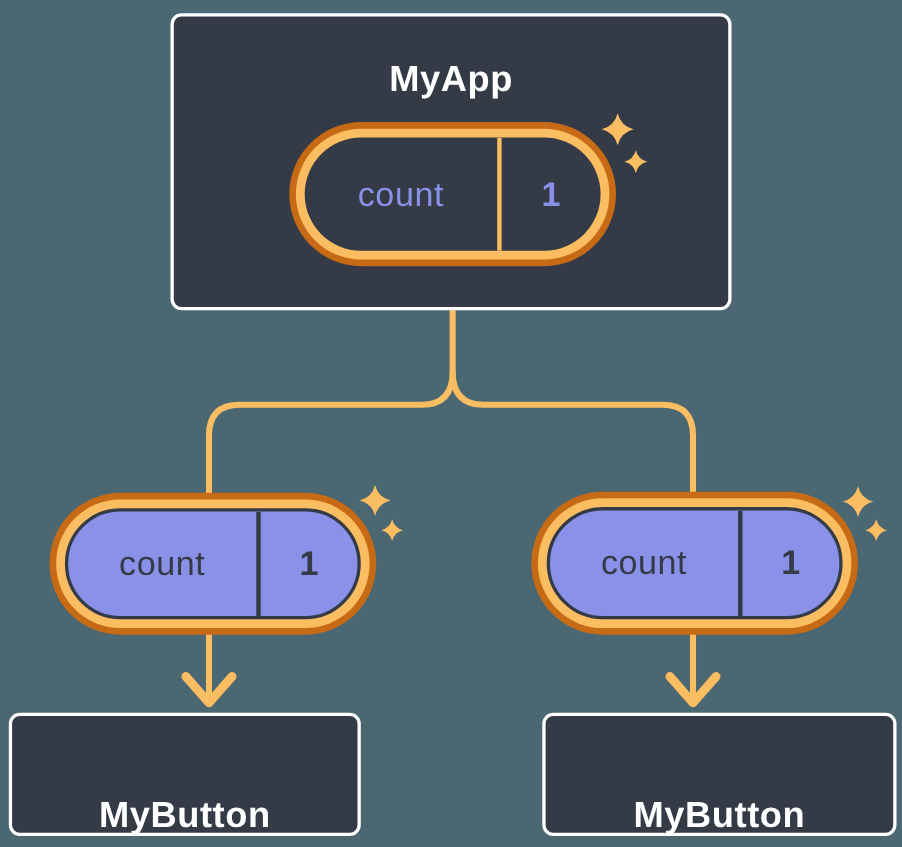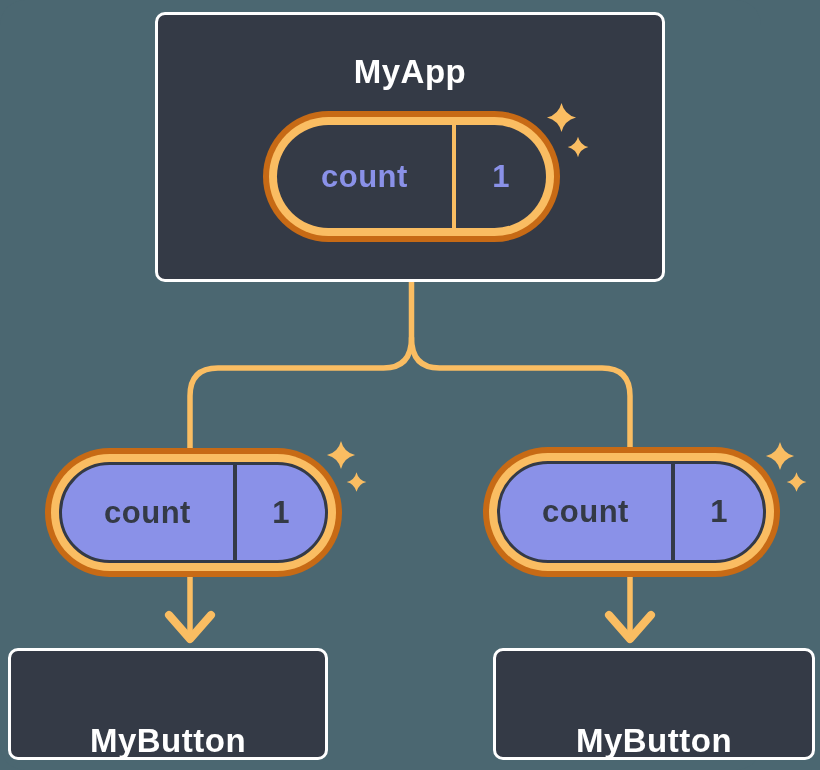--- a/index.html
+++ b/index.html
@@ -80,21 +80,21 @@
     align-items:stretch;
     overflow:hidden;
   }
   .pill-core.dark   { background: var(--node-fill, #343A46); color: var(--purple, #8A91E8); }
   .pill-core.purple { background: var(--purple, #8A91E8); border:3px solid var(--node-fill,#343A46); color: var(--text-dark, #343A46); }
   .pill-core.dark .pill-divider   { background: var(--orange-light, #FABD62); }
   .pill-core.purple .pill-divider { background: var(--node-fill, #343A46); }
   .pill-label {
     flex: 1.94;
     display:flex; align-items:center; justify-content:center;
-    font-size: 31px; font-weight: 700; letter-spacing: 0.5px;
+    font-size: 31px; font-weight: 400; letter-spacing: 0.5px;
   }
   .pill-divider { width: 4px; flex: none; }
   .pill-value {
     flex: 1;
     display:flex; align-items:center; justify-content:center;
     font-size: 31px; font-weight: 700;
   }
 
   .sparkle { position:absolute; z-index:4; }
   .sparkle path { fill: var(--orange-light, #FABD62); }

